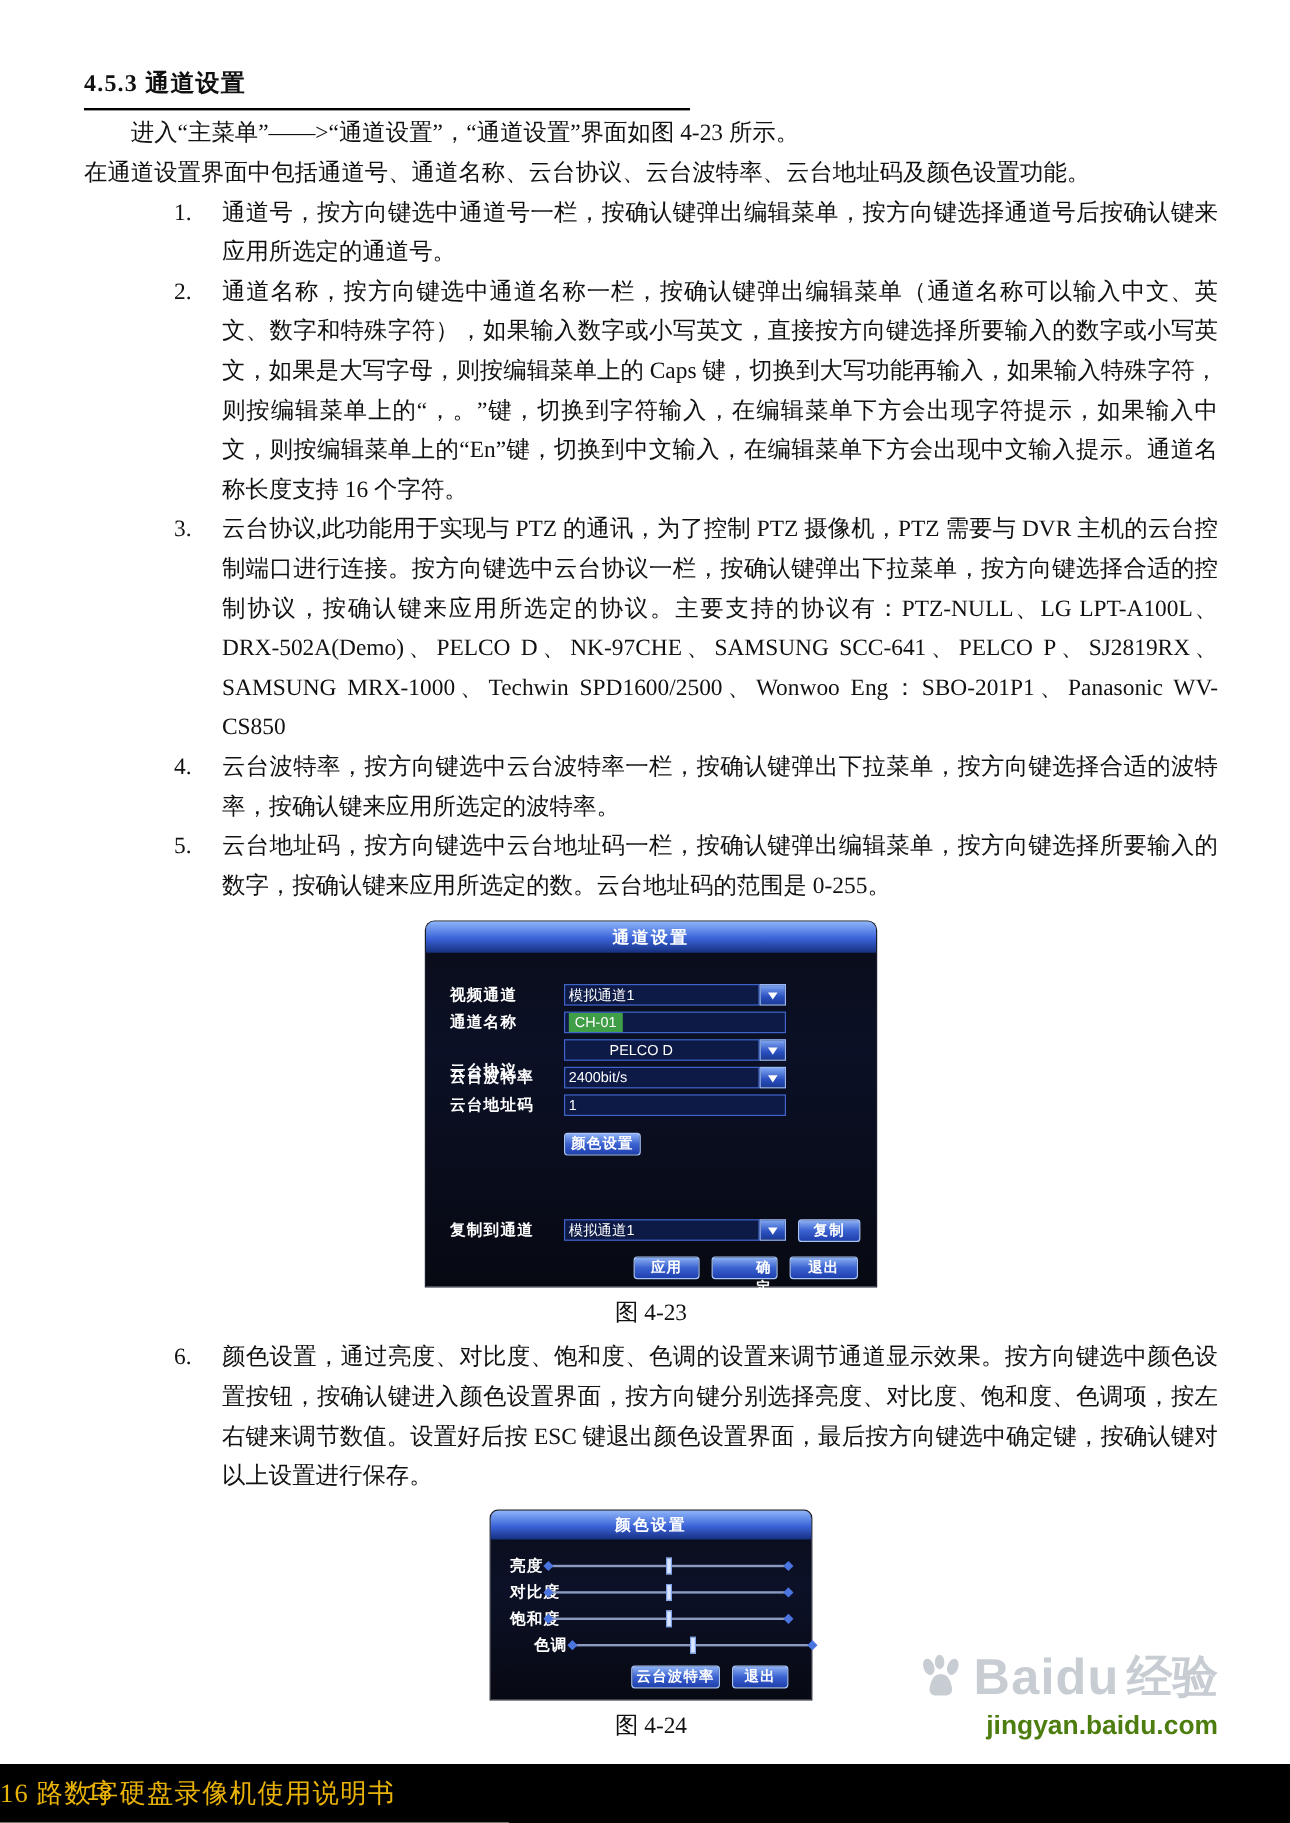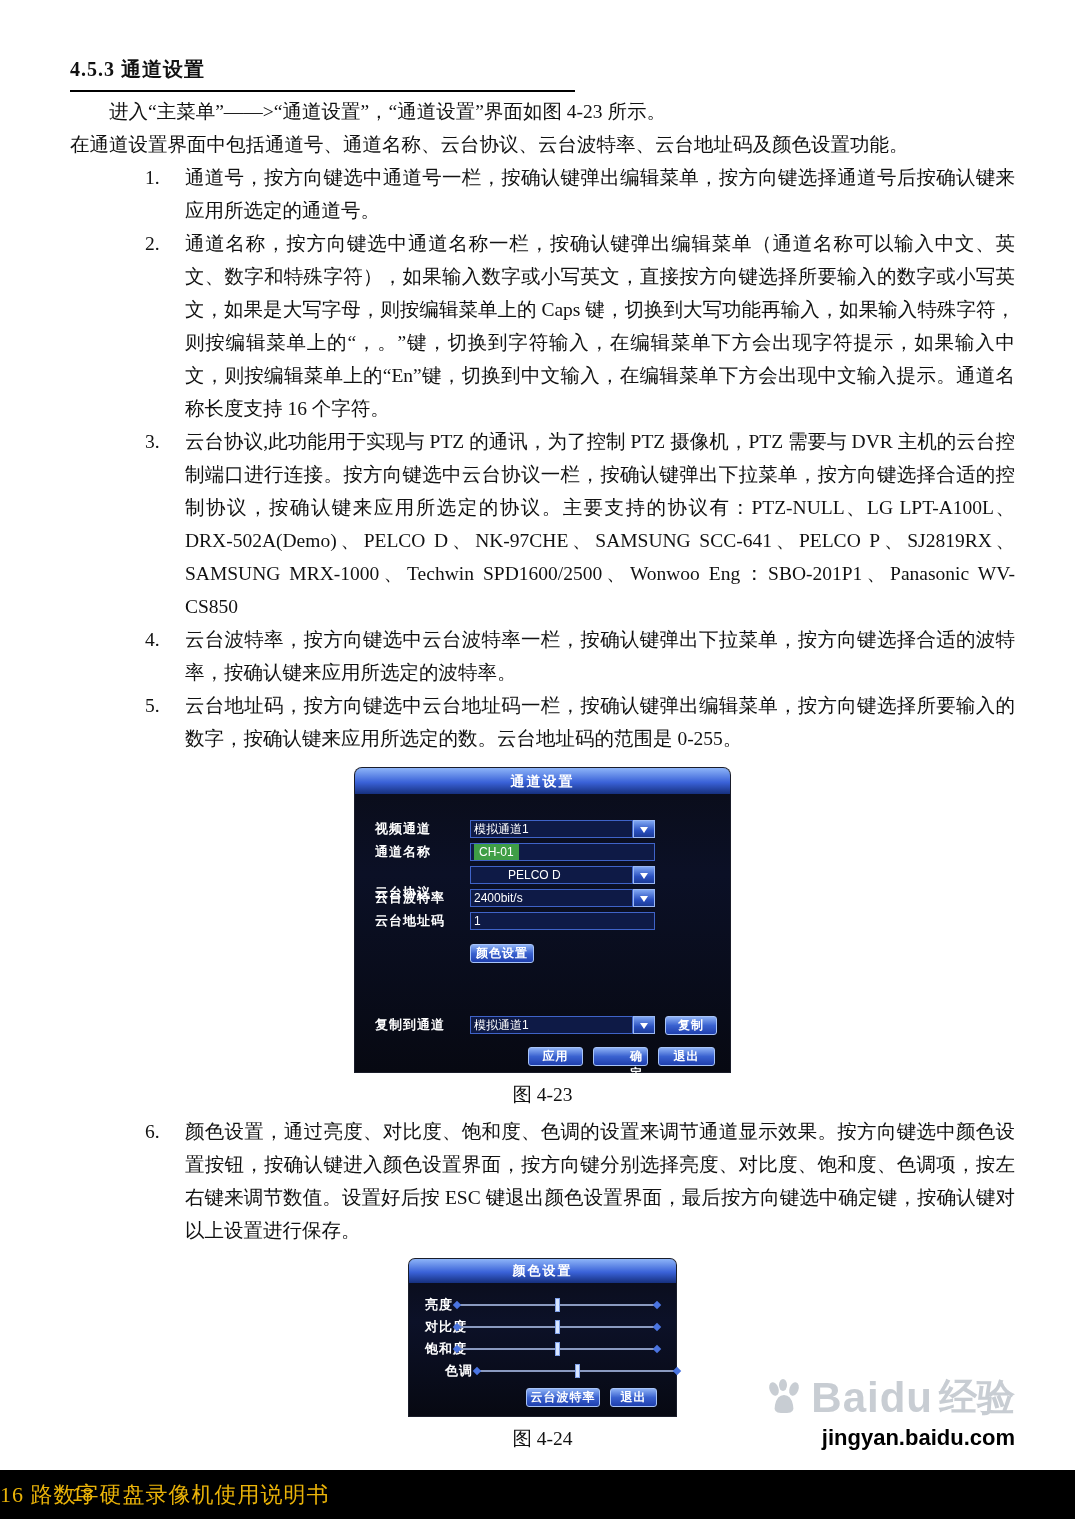--- a/index.html
+++ b/index.html
@@ -79,21 +79,21 @@
   .strack{position:absolute;left:48px;top:7px;width:200px;height:2px;background:#8a9ac0;}
   .smark{position:absolute;top:-2px;width:6px;height:6px;background:#4a74e0;transform:rotate(45deg);}
   .smark.left{left:-3px;} .smark.right{right:-3px;}
   .shandle{position:absolute;left:calc(50% - 2px);top:-6px;width:5px;height:14px;background:#d8e6ff;border:1px solid #7fa0e8;box-sizing:border-box;}
 
   
   .wm{position:absolute;right:60px;top:1372px;text-align:right;color:#c8cdd3;font-family:"Liberation Sans","DejaVu Sans",sans-serif;}
   .wm .row1{display:flex;align-items:center;justify-content:space-between;gap:6px;}
   .wm .brand{font-size:42px;font-weight:bold;letter-spacing:1px;}
   .wm .brandcn{font-size:38px;font-weight:bold;}
-  .wm .url{font-size:22px;font-weight:bold;color:#000000;margin-top:2px;}
+  .wm .url{font-size:22px;font-weight:bold;color:#4d7c0f;margin-top:2px;}
 
   
   .footer{position:absolute;left:0;bottom:0;width:1075px;height:49px;background:#000;color:#eab308;}
   .pageno{position:absolute;left:72px;top:0;line-height:49px;font-size:19px;font-family:"Liberation Sans","DejaVu Sans",sans-serif;}
   .ftitle{position:absolute;left:0;width:100%;line-height:49px;font-size:22px;letter-spacing:1px;}
 </style>
 </head>
 <body>
 
 <div class="page">

